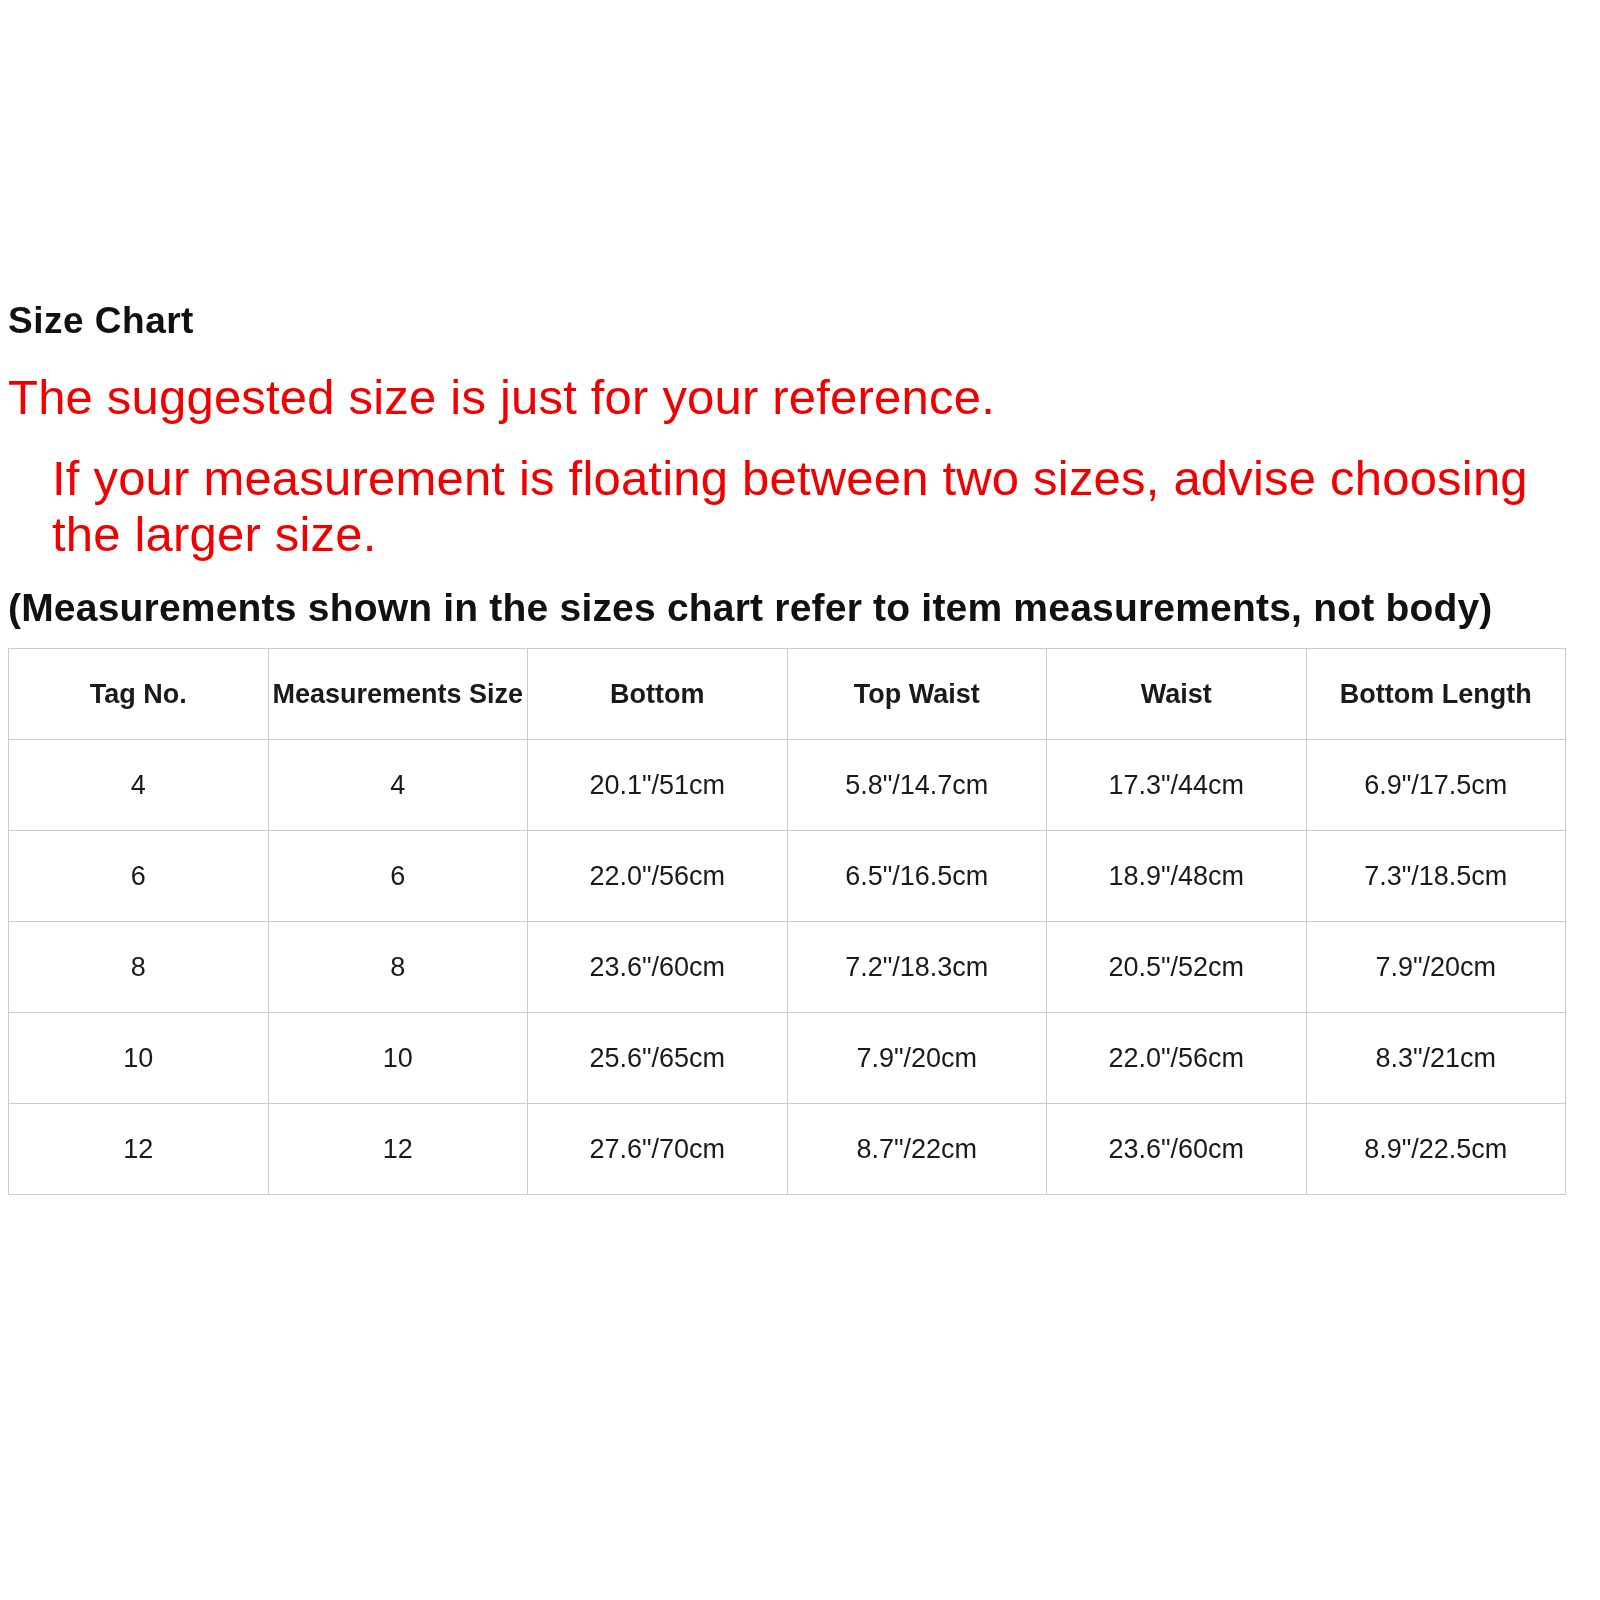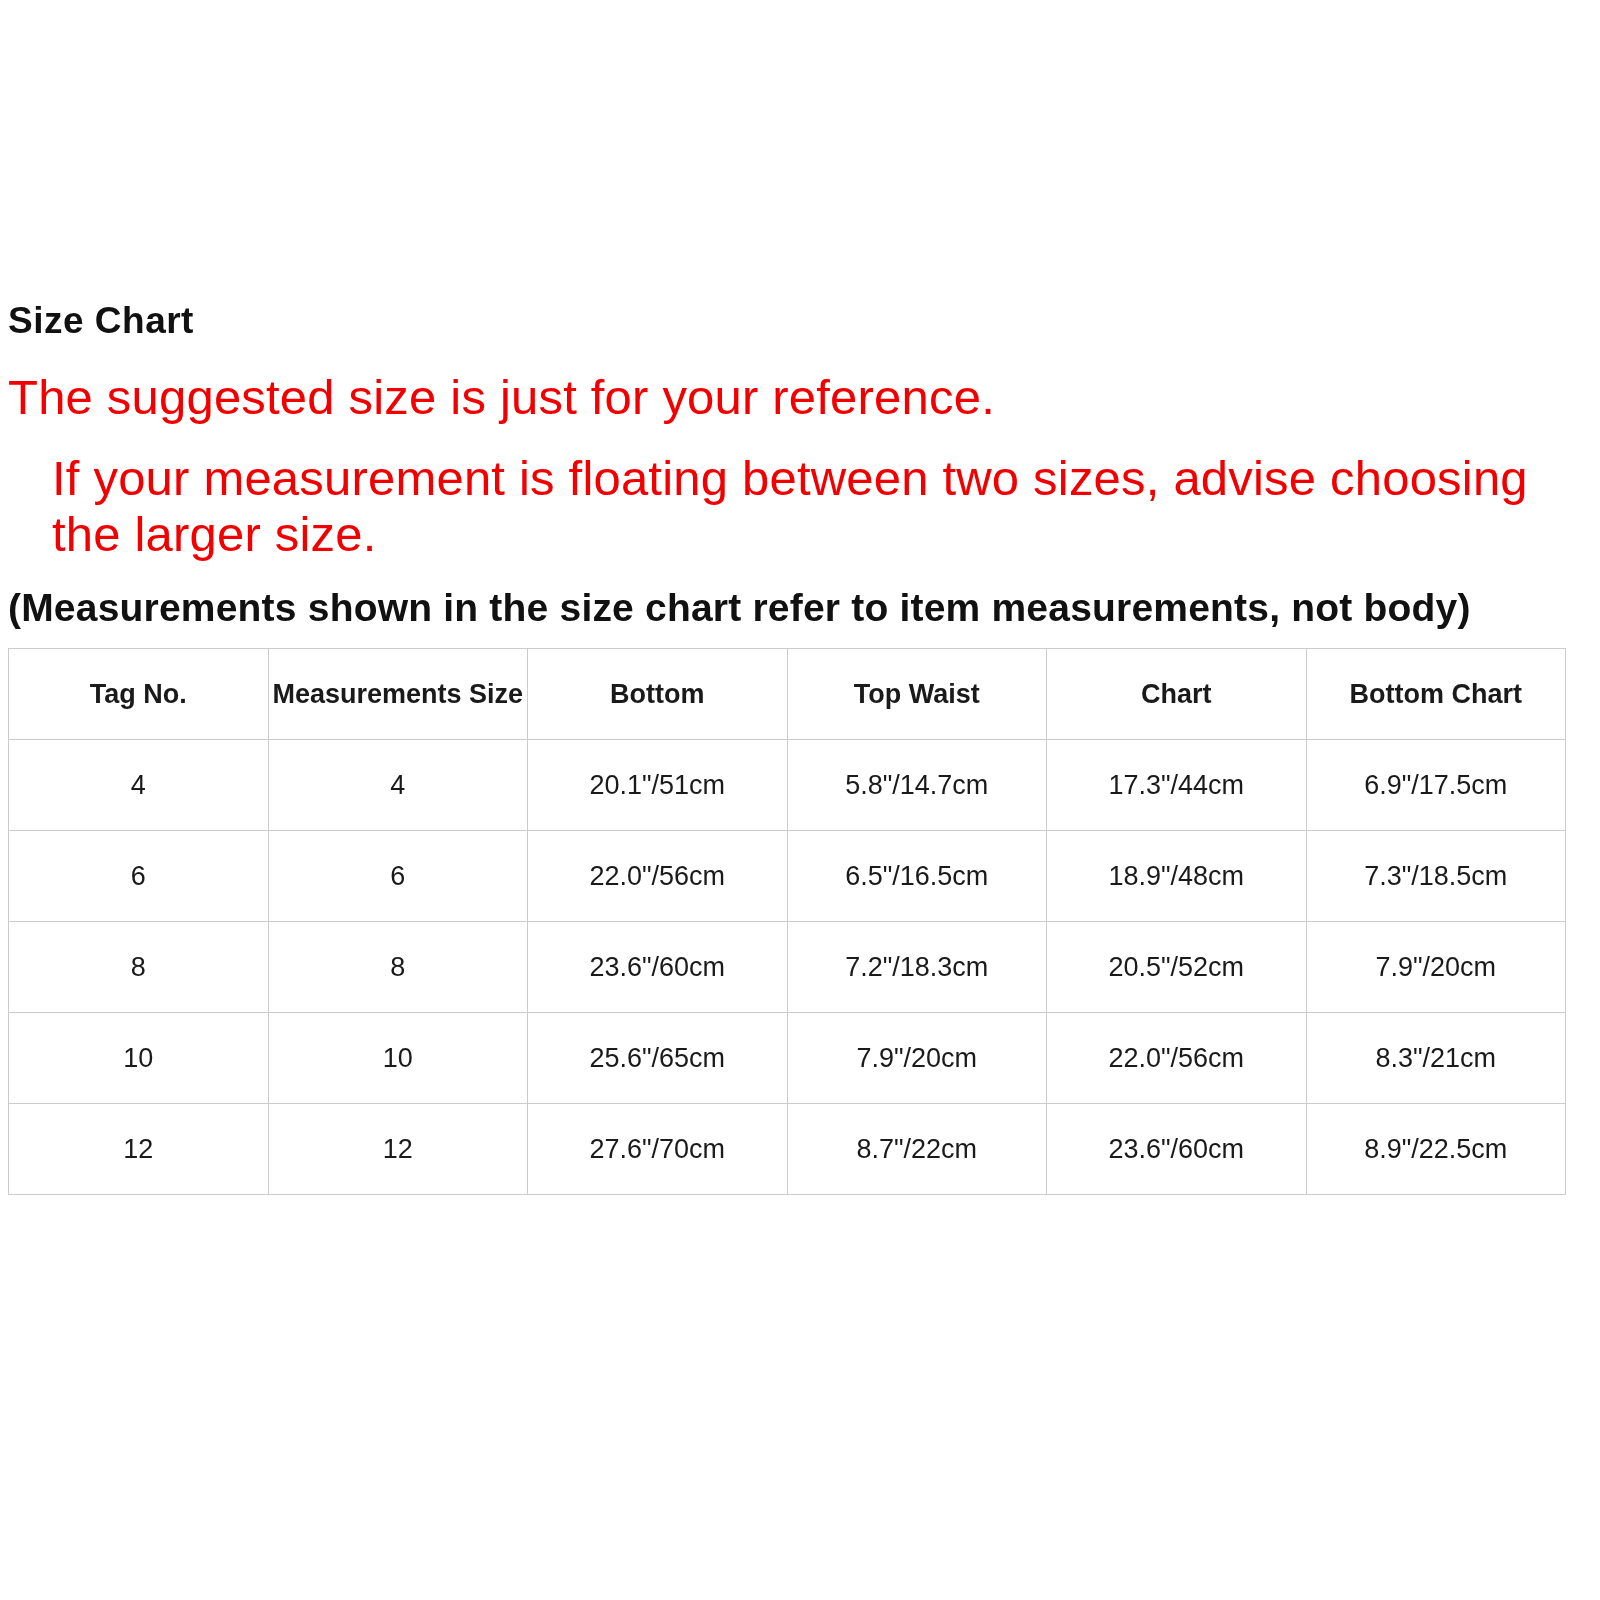--- a/index.html
+++ b/index.html
@@ -62,31 +62,31 @@
 </head>
 <body>
 
 <div class="doc">
   <div class="title">Size Chart</div>
 
   <div class="note-red">The suggested size is just for your reference.</div>
 
   <div class="note-red">If your measurement is floating between two sizes, advise choosing the larger size.</div>
 
-  <div class="note-bold">(Measurements shown in the size chart refer to item measurements, not body)</div>
+  <div class="note-bold">(Measurements shown in the sizes chart refer to item measurements, not body)</div>
 
   <table class="size-table">
     <thead>
       <tr>
           <th>Tag No.</th>
           <th>Measurements Size</th>
           <th>Bottom</th>
           <th>Top Waist</th>
-          <th>Chart</th>
-          <th>Bottom Chart</th>
+          <th>Waist</th>
+          <th>Bottom Length</th>
         </tr>
     </thead>
     <tbody>
         <tr>
           <td>4</td>
           <td>4</td>
           <td>20.1"/51cm</td>
           <td>5.8"/14.7cm</td>
           <td>17.3"/44cm</td>
           <td>6.9"/17.5cm</td>

